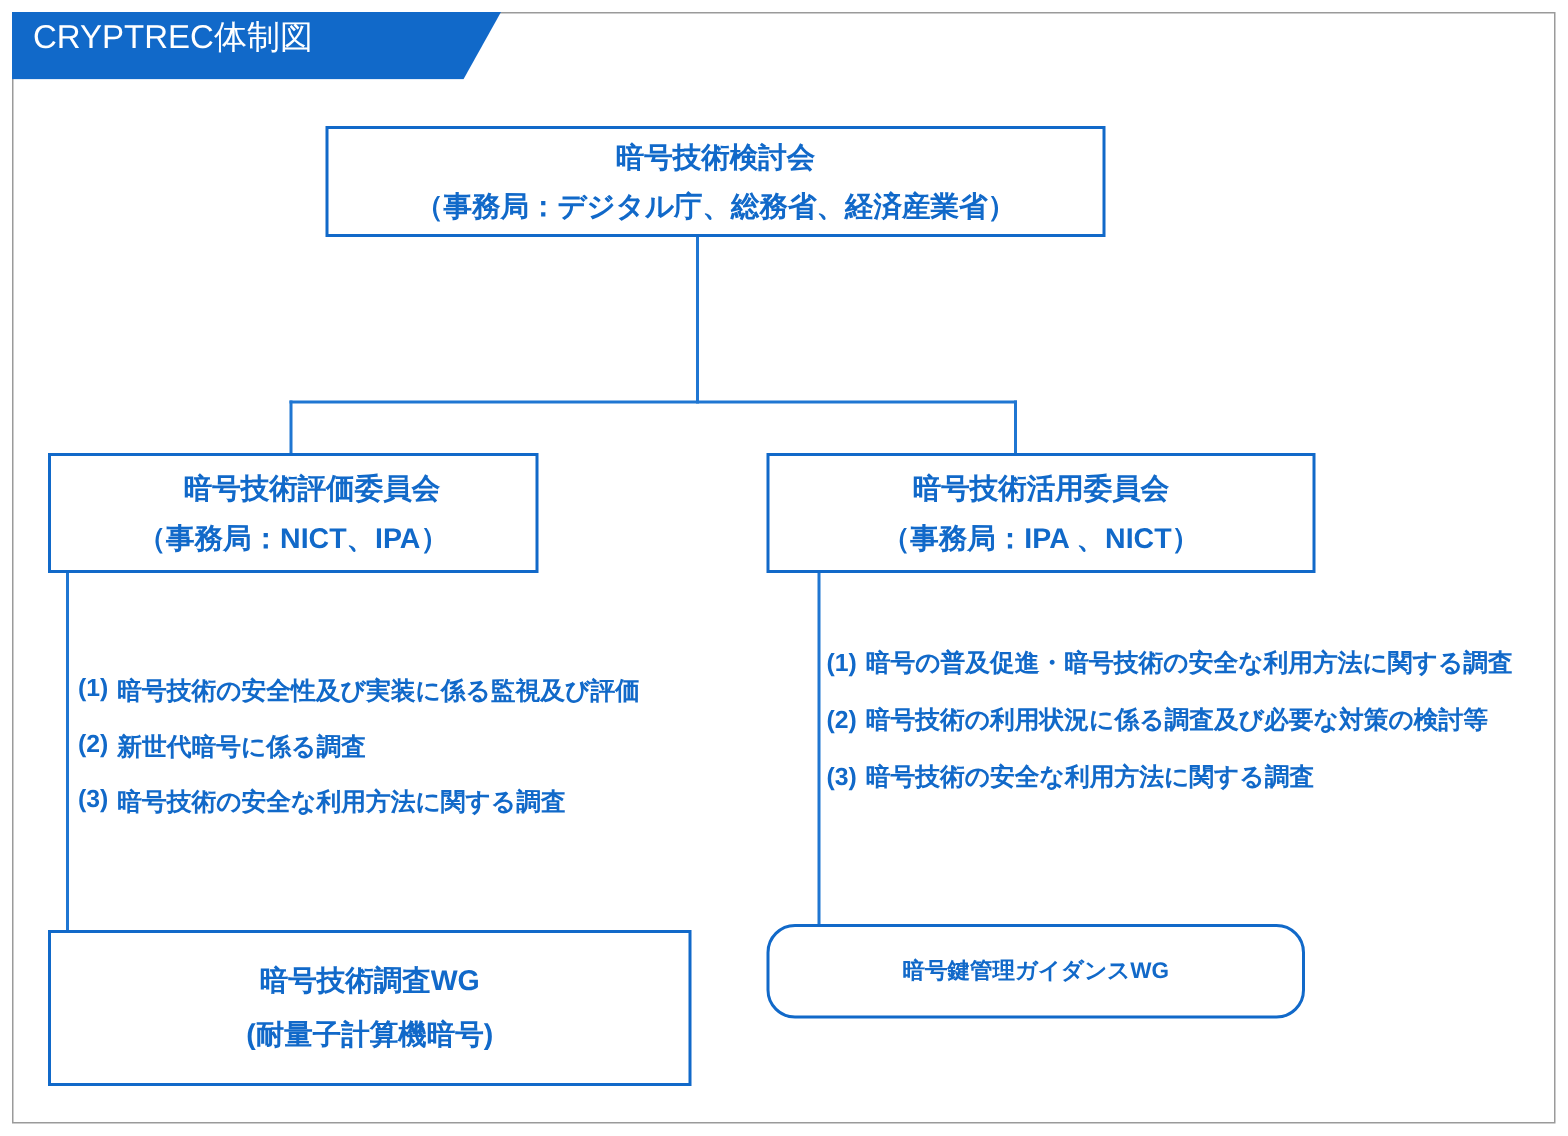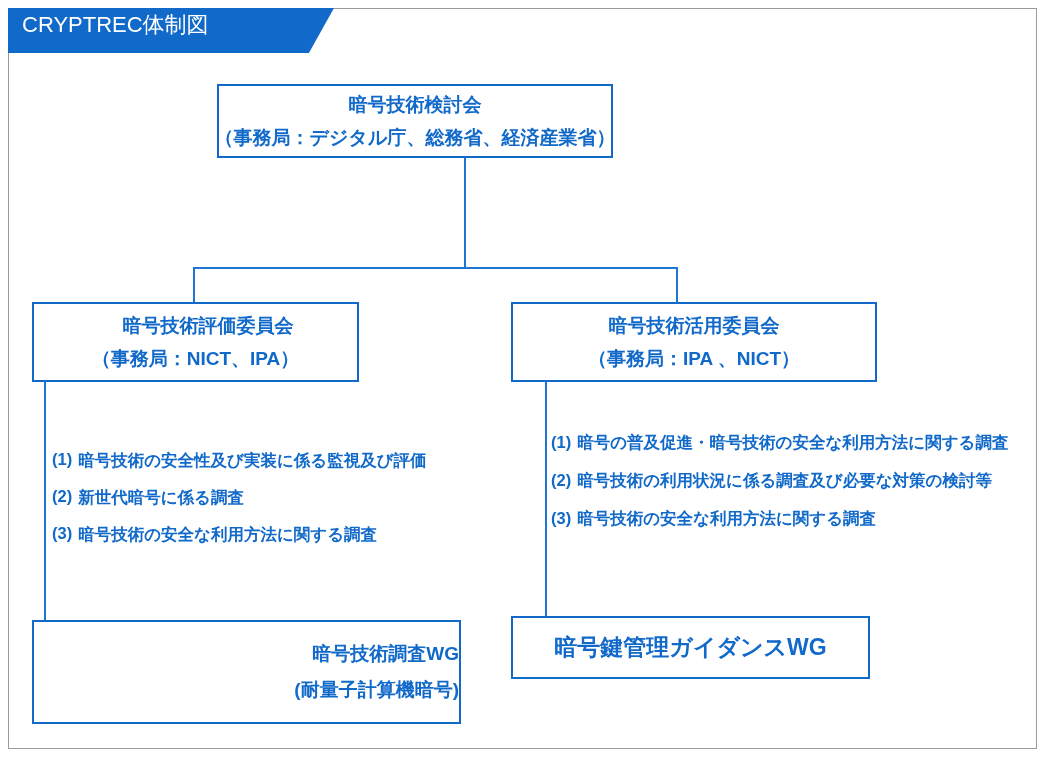--- a/index.html
+++ b/index.html
@@ -63,21 +63,21 @@
     font-weight: bold;
   }
   .node .l1, .node .l2 {
     display: block;
     white-space: nowrap;
   }
   
   #node-top {
     left: 217px;
     top: 84px;
-    width: 396px;
+    width: 520px;
     height: 74px;
     font-size: 19px;
   }
   #node-top .l1 { margin-bottom: 7px; }
   
   #node-eval {
     left: 32px;
     top: 302px;
     width: 327px;
     height: 80px;
@@ -92,29 +92,29 @@
     font-size: 19px;
   }
   #node-util .l1 { margin-bottom: 7px; }
   
   #node-wg-left {
     left: 32px;
     top: 620px;
     width: 429px;
     height: 104px;
     font-size: 19px;
-    align-items: flex-end;
   }
   #node-wg-left .l1 { margin-bottom: 10px; }
   #node-wg-right {
     left: 511px;
     top: 616px;
     width: 359px;
     height: 63px;
-    font-size: 23px;
+    font-size: 15px;
+    border-radius: 19px;
   }
   
   .conn {
     position: absolute;
     background: #1F76D2;
   }
   .v { width: 2px; }
   .h { height: 2px; }
   #conn-top-stem   { left: 464px; top: 157px; height: 112px; }
   #conn-bus        { left: 193px; top: 267px; width: 485px; }

